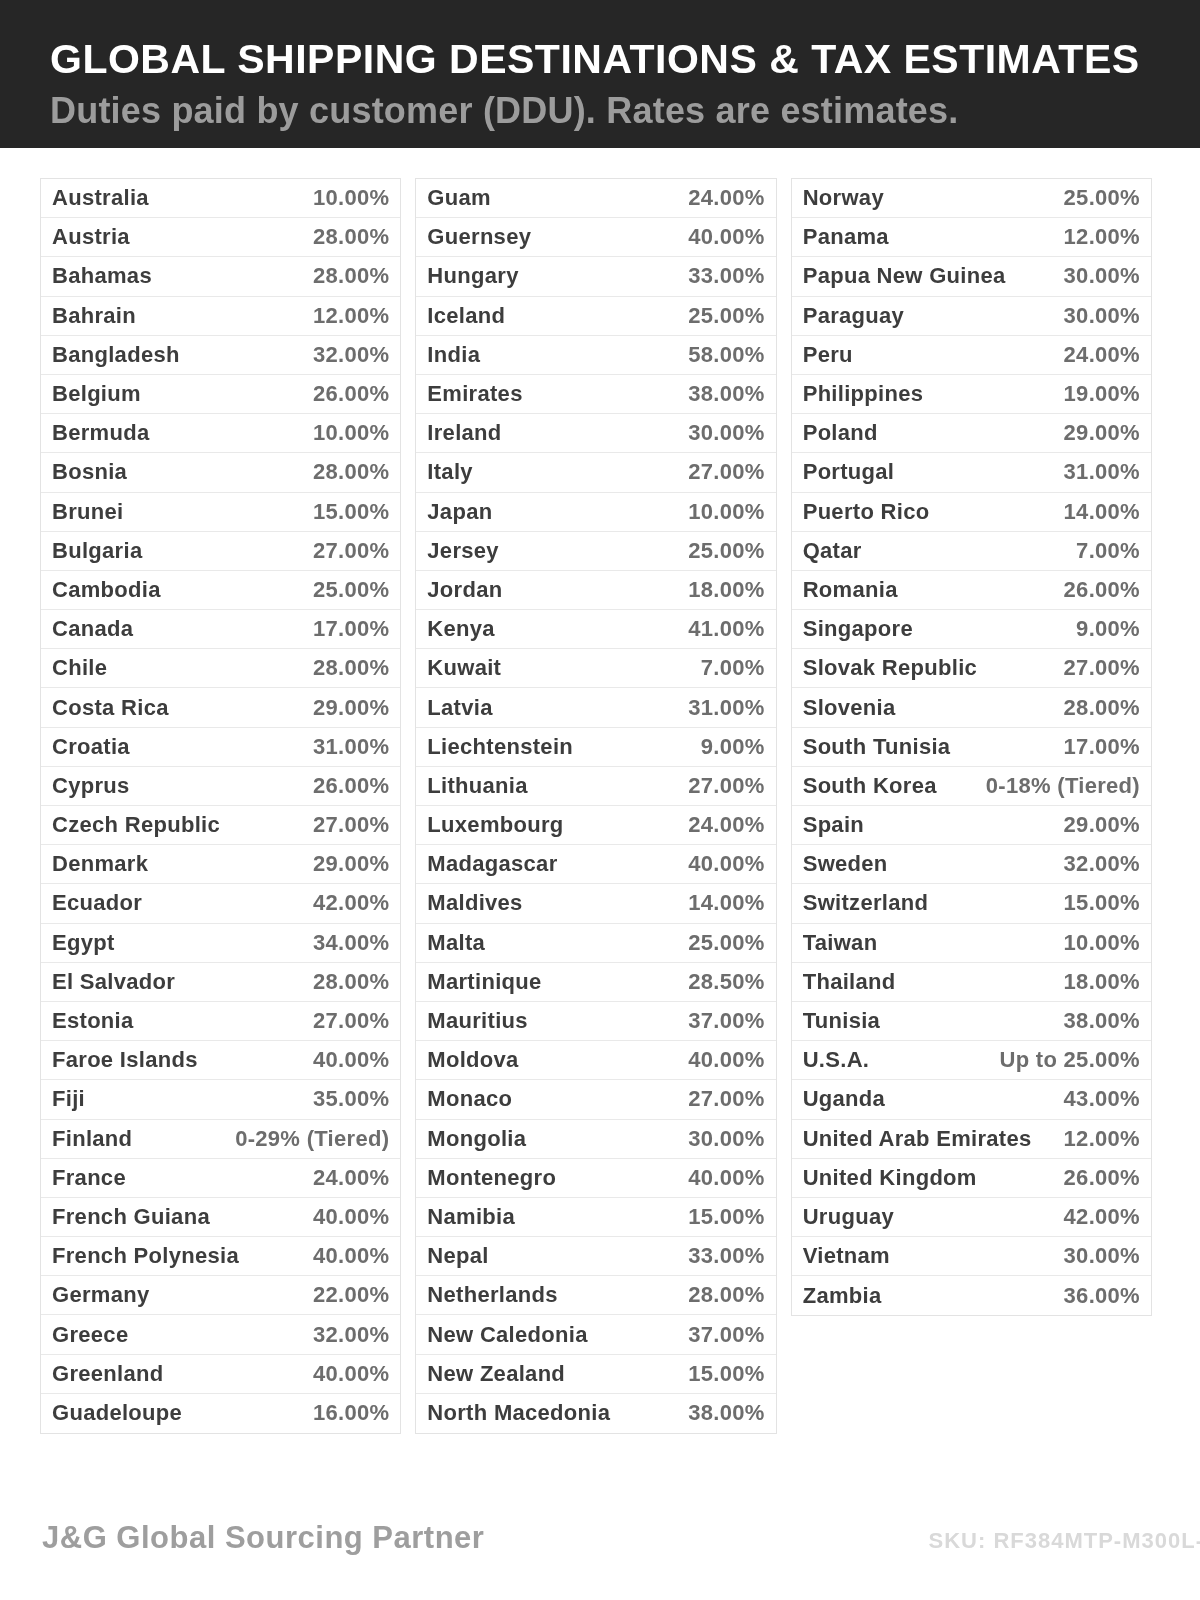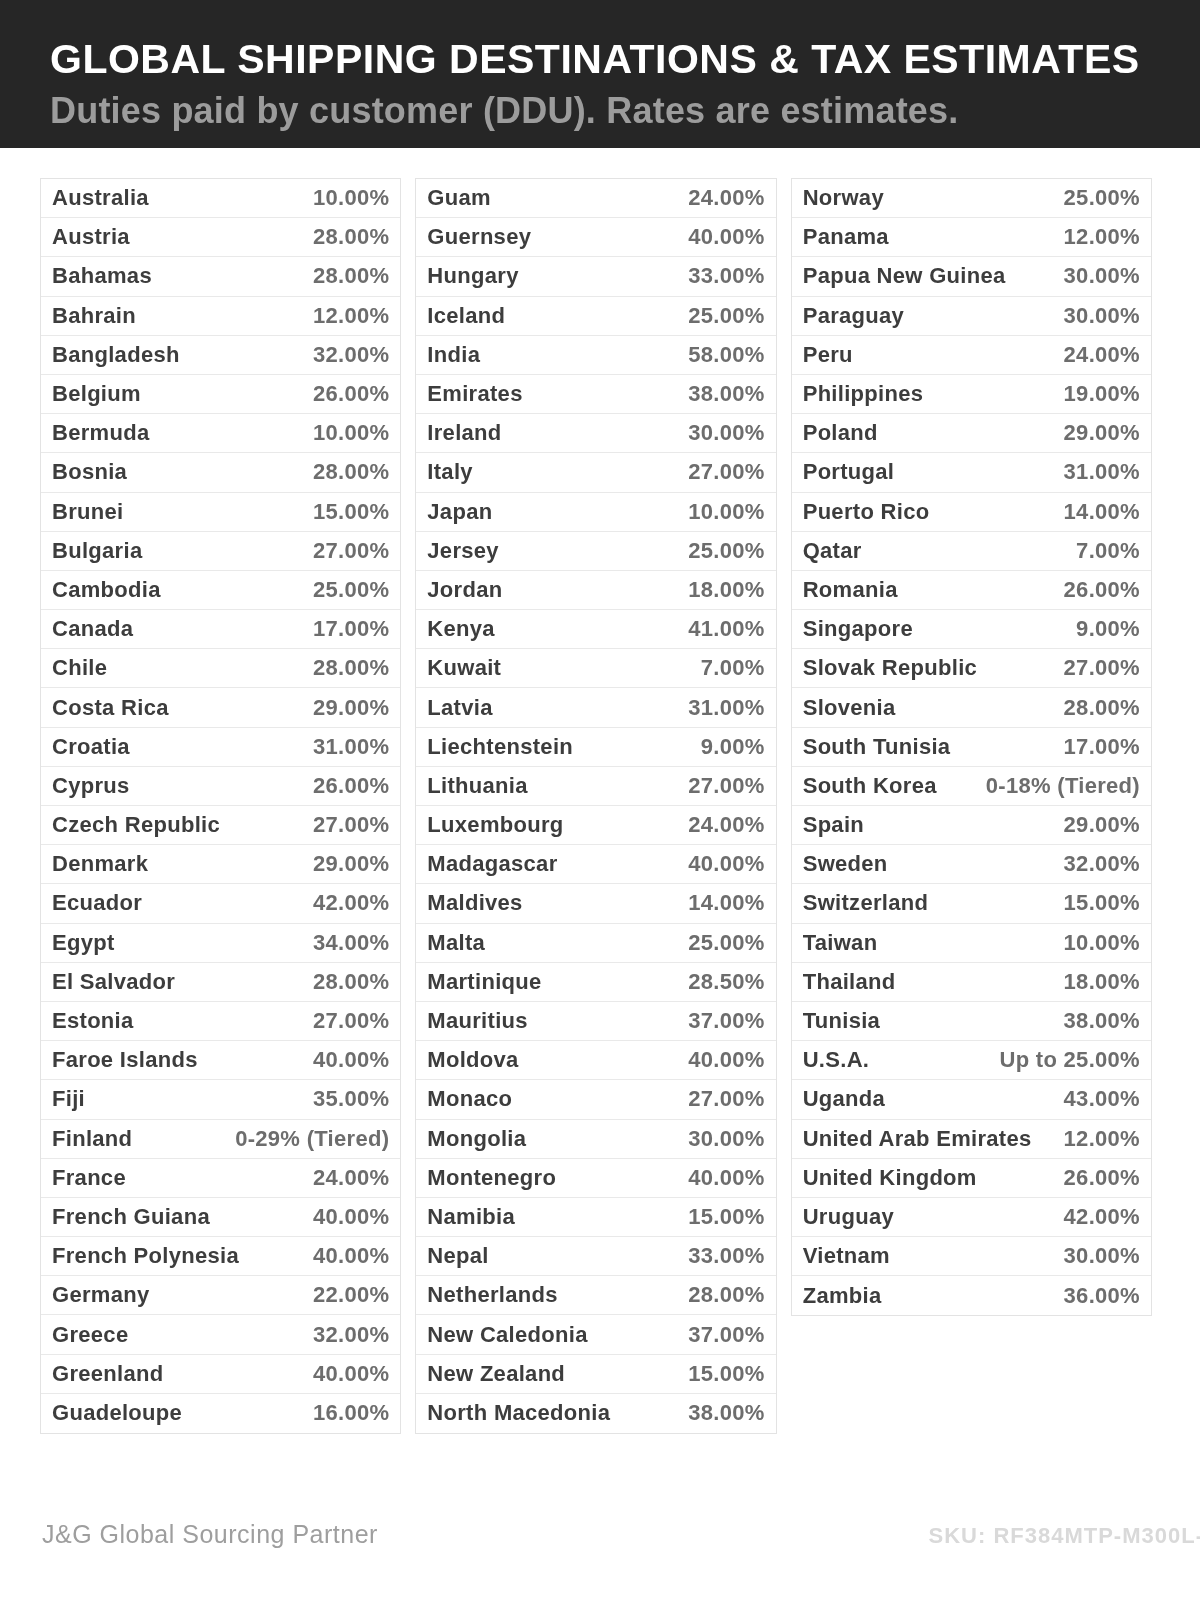--- a/index.html
+++ b/index.html
@@ -76,22 +76,22 @@
   }
 
   
   footer {
     display: flex;
     justify-content: space-between;
     align-items: baseline;
     margin: 86px 0 0 42px;
   }
   .brand {
-    font-size: 25px;
-    font-weight: 400;
+    font-size: 31px;
+    font-weight: 700;
     color: var(--brand-color, #9e9e9e);
     letter-spacing: 0.5px;
   }
   .sku {
     font-size: 22px;
     font-weight: 700;
     color: var(--sku-color, #d9d9d9);
     letter-spacing: 1px;
     white-space: nowrap;
     margin-right: -4px;

